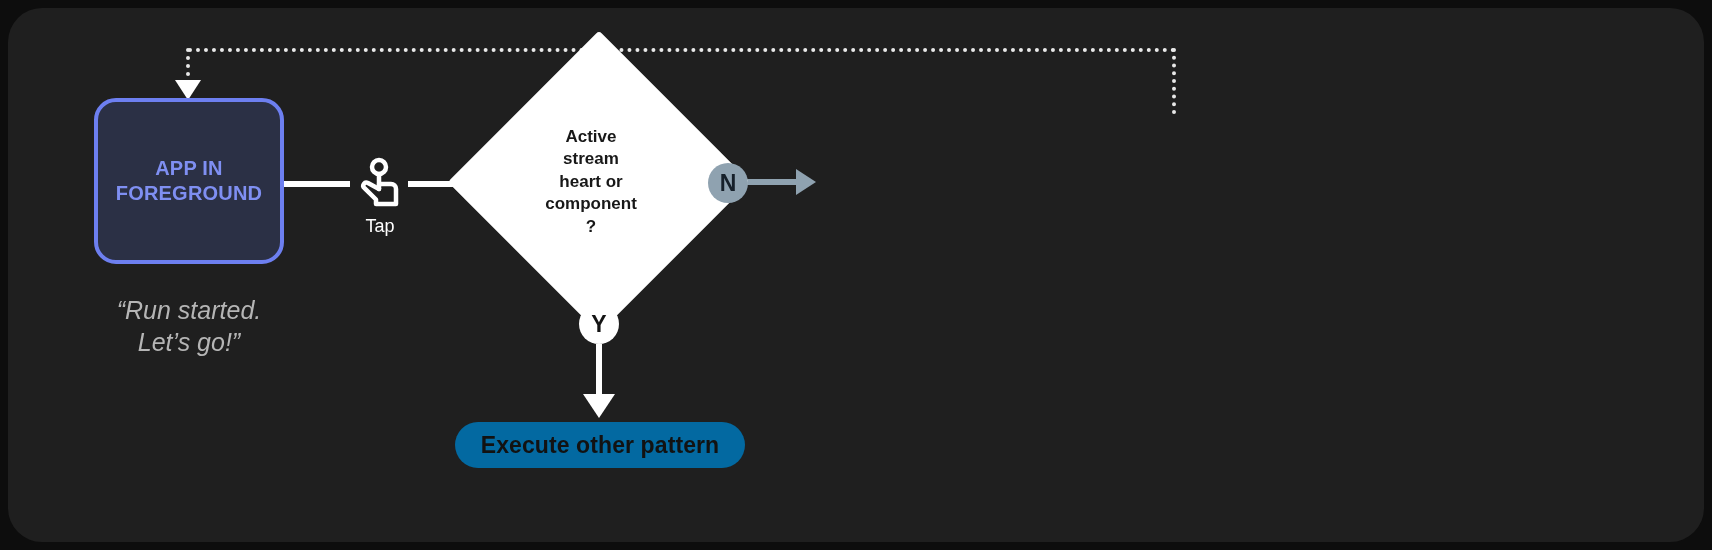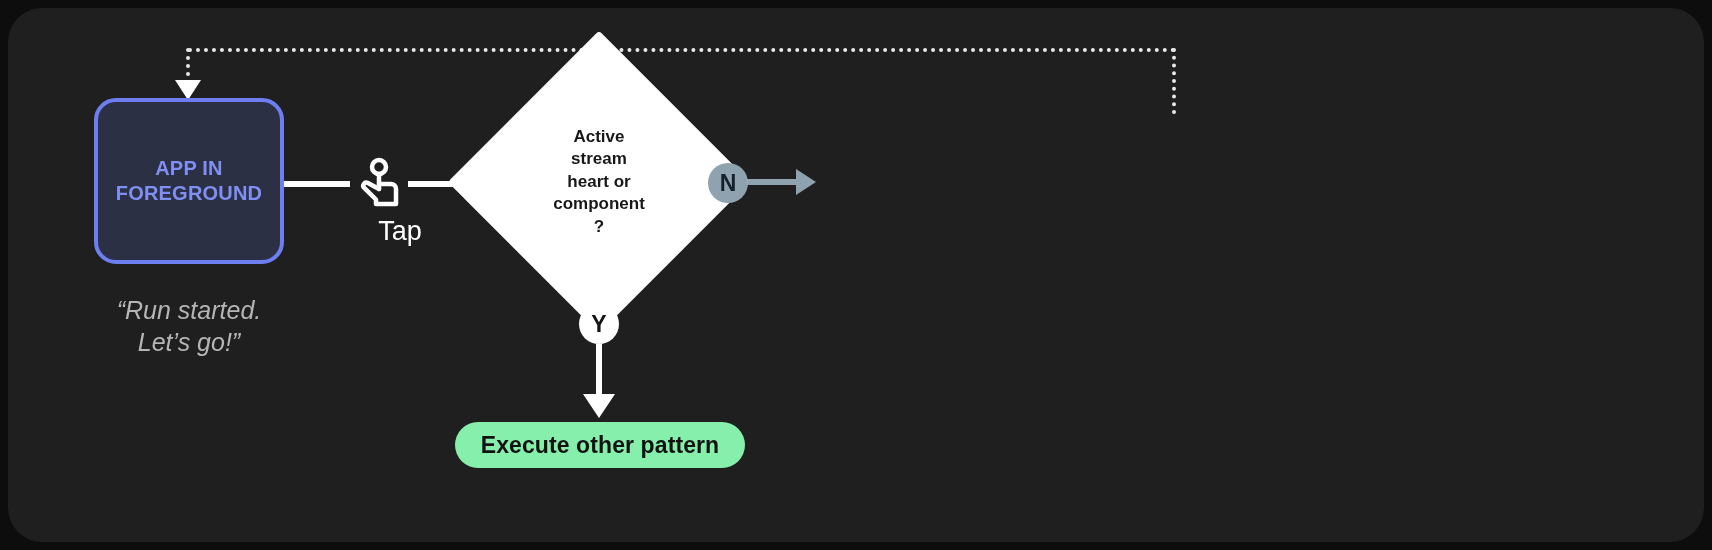--- a/index.html
+++ b/index.html
@@ -62,26 +62,26 @@
   }
 
   
   #tap-icon {
     left: 344px;
     top: 148px;
     width: 56px;
     height: 56px;
   }
   #tap-label {
-    left: 344px;
+    left: 324px;
     top: 208px;
     width: 96px;
     text-align: center;
     color: #ffffff;
-    font-size: 27px;
+    font-size: 18px;
   }
 
   
   .wline { background: #ffffff; }
 
   #line-app-tap   { left: 276px; top: 173px; width: 66px; height: 6px; }
   #line-tap-dia   { left: 400px; top: 173px; width: 74px; height: 6px; }
 
   
   #arrow-into-diamond {
@@ -102,21 +102,21 @@
   #diamond-shape {
     position: absolute;
     left: 0; top: 0;
     width: 100%; height: 100%;
     background: #ffffff;
     transform: rotate(45deg);
     border-radius: 4px;
   }
   #diamond-text {
     position: absolute;
-    left: 22px; top: 0;
+    left: 14px; top: 0;
     width: 170px; height: 214px;
     display: flex;
     align-items: center;
     justify-content: center;
     color: #181818;
     font-size: 17px;
     font-weight: bold;
     line-height: 1.32;
     text-align: center;
   }
@@ -165,21 +165,21 @@
     border-right: 16px solid transparent;
     border-top: 24px solid #ffffff;
   }
 
   
   #execute-pill {
     left: 447px;
     top: 414px;
     width: 290px;
     height: 46px;
-    background: #86efac;
+    background: #0369a1;
     border-radius: 24px;
     display: flex;
     align-items: center;
     justify-content: center;
     color: #121212;
     font-size: 23px;
     font-weight: bold;
     letter-spacing: .1px;
   }
 

